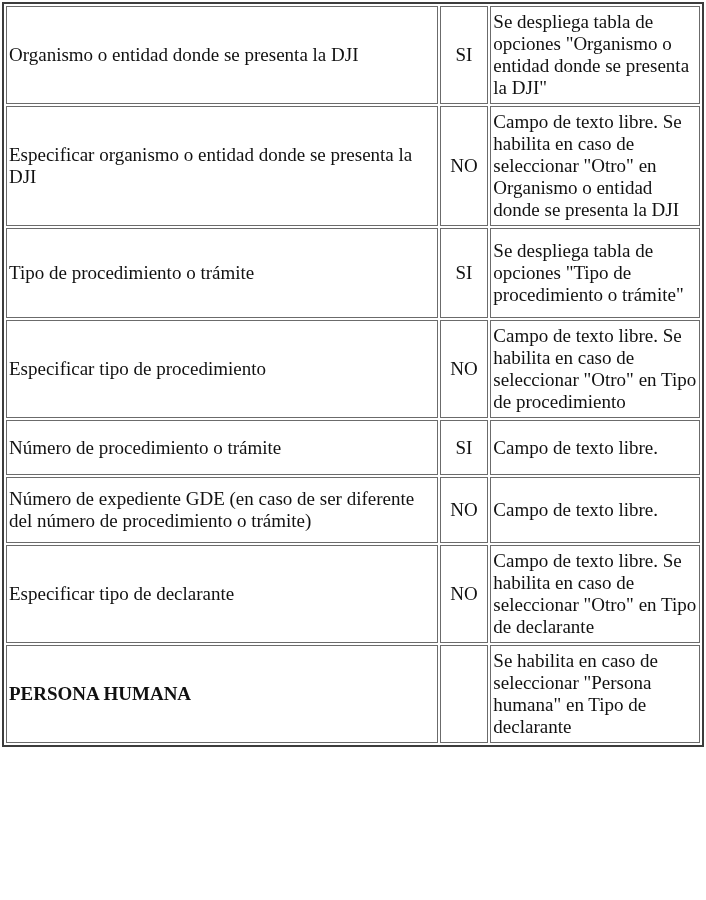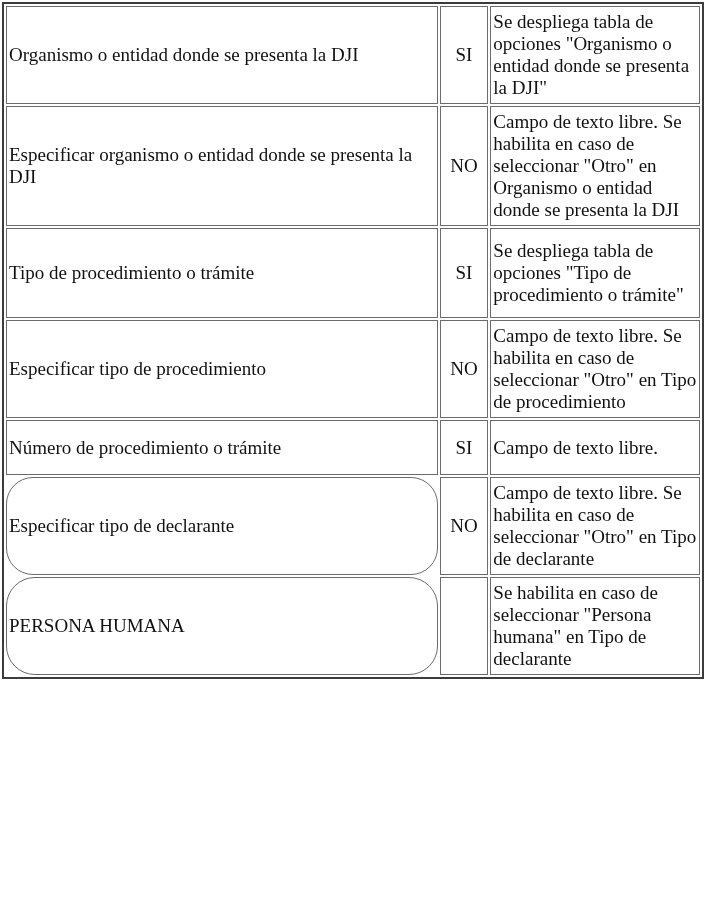--- a/index.html
+++ b/index.html
@@ -34,21 +34,21 @@
     padding: 4px 2px;
     overflow: hidden;
     background: #ffffff;
   }
   col.col-field { width: 424px; }
   col.col-required { width: 48px; }
   col.col-description { width: 206px; }
   td.cell-field { padding-left: 36px; padding-right: 8px; }
   td.cell-required { text-align: center; }
   td.cell-description { padding-left: 4px; padding-right: 2px; }
-  tr.bold-row td.cell-field { font-weight: normal; border-radius: 29px; }
+  tr.bold-row td.cell-field { font-weight: bold; }
 </style>
 </head>
 <body>
 
 <div class="page">
   <table class="fields-table">
     <colgroup>
       <col class="col-field">
       <col class="col-required">
       <col class="col-description">
@@ -103,21 +103,32 @@
       <span>Número de procedimiento o trámite</span>
     </td>
     <td class="cell-required" style="height: 45px;">
       <span>SI</span>
     </td>
     <td class="cell-description" style="height: 45px;">
       <span>Campo de texto libre.</span>
     </td>
   </tr>
         <tr>
-    <td class="cell-field" style="height: 78px; border-radius: 27px;">
+    <td class="cell-field" style="height: 56px;">
+      <span>Número de expediente GDE (en caso de ser diferente del número de procedimiento o trámite)</span>
+    </td>
+    <td class="cell-required" style="height: 56px;">
+      <span>NO</span>
+    </td>
+    <td class="cell-description" style="height: 56px;">
+      <span>Campo de texto libre.</span>
+    </td>
+  </tr>
+        <tr>
+    <td class="cell-field" style="height: 78px;">
       <span>Especificar tipo de declarante</span>
     </td>
     <td class="cell-required" style="height: 78px;">
       <span>NO</span>
     </td>
     <td class="cell-description" style="height: 78px;">
       <span>Campo de texto libre. Se habilita en caso de seleccionar "Otro" en Tipo de declarante</span>
     </td>
   </tr>
         <tr class="bold-row">

